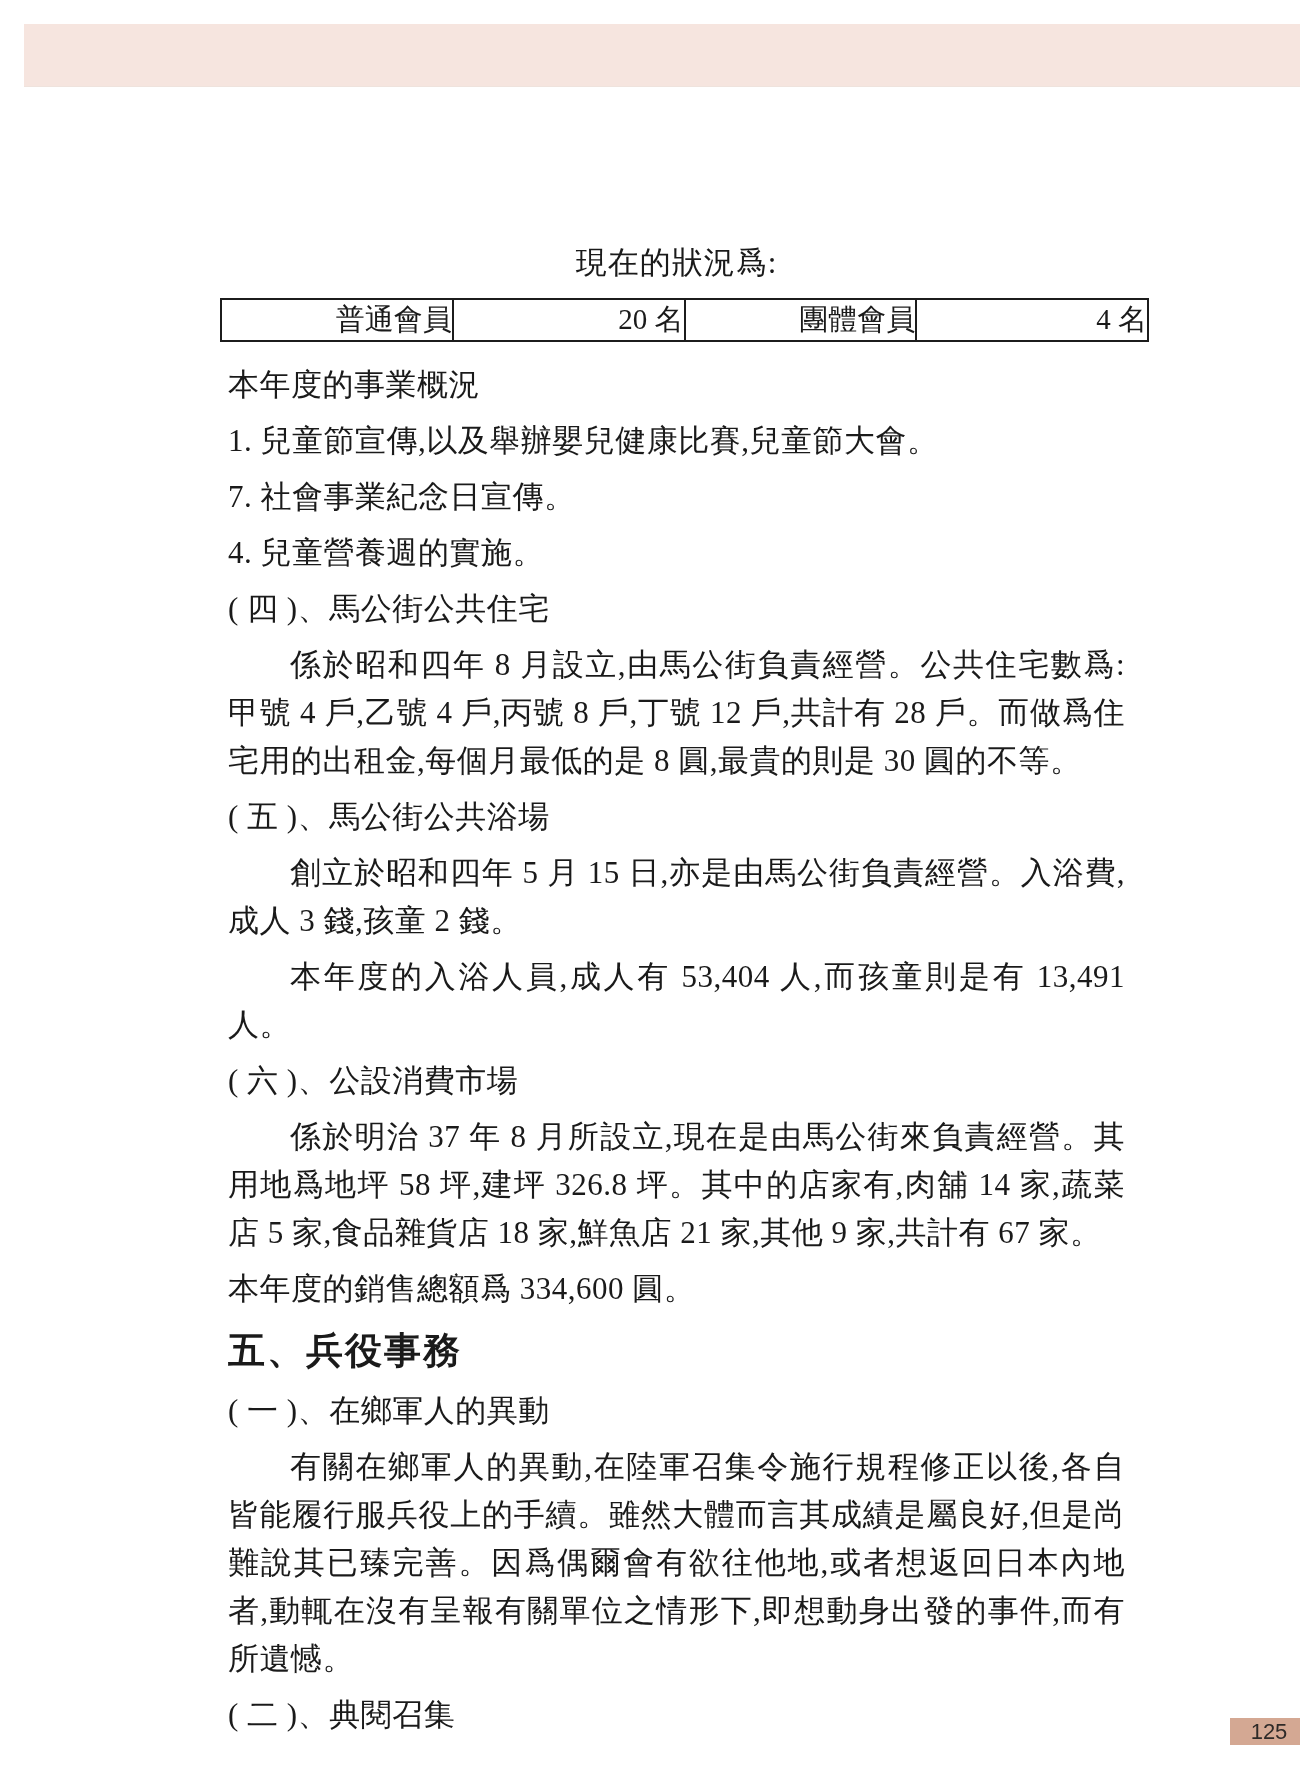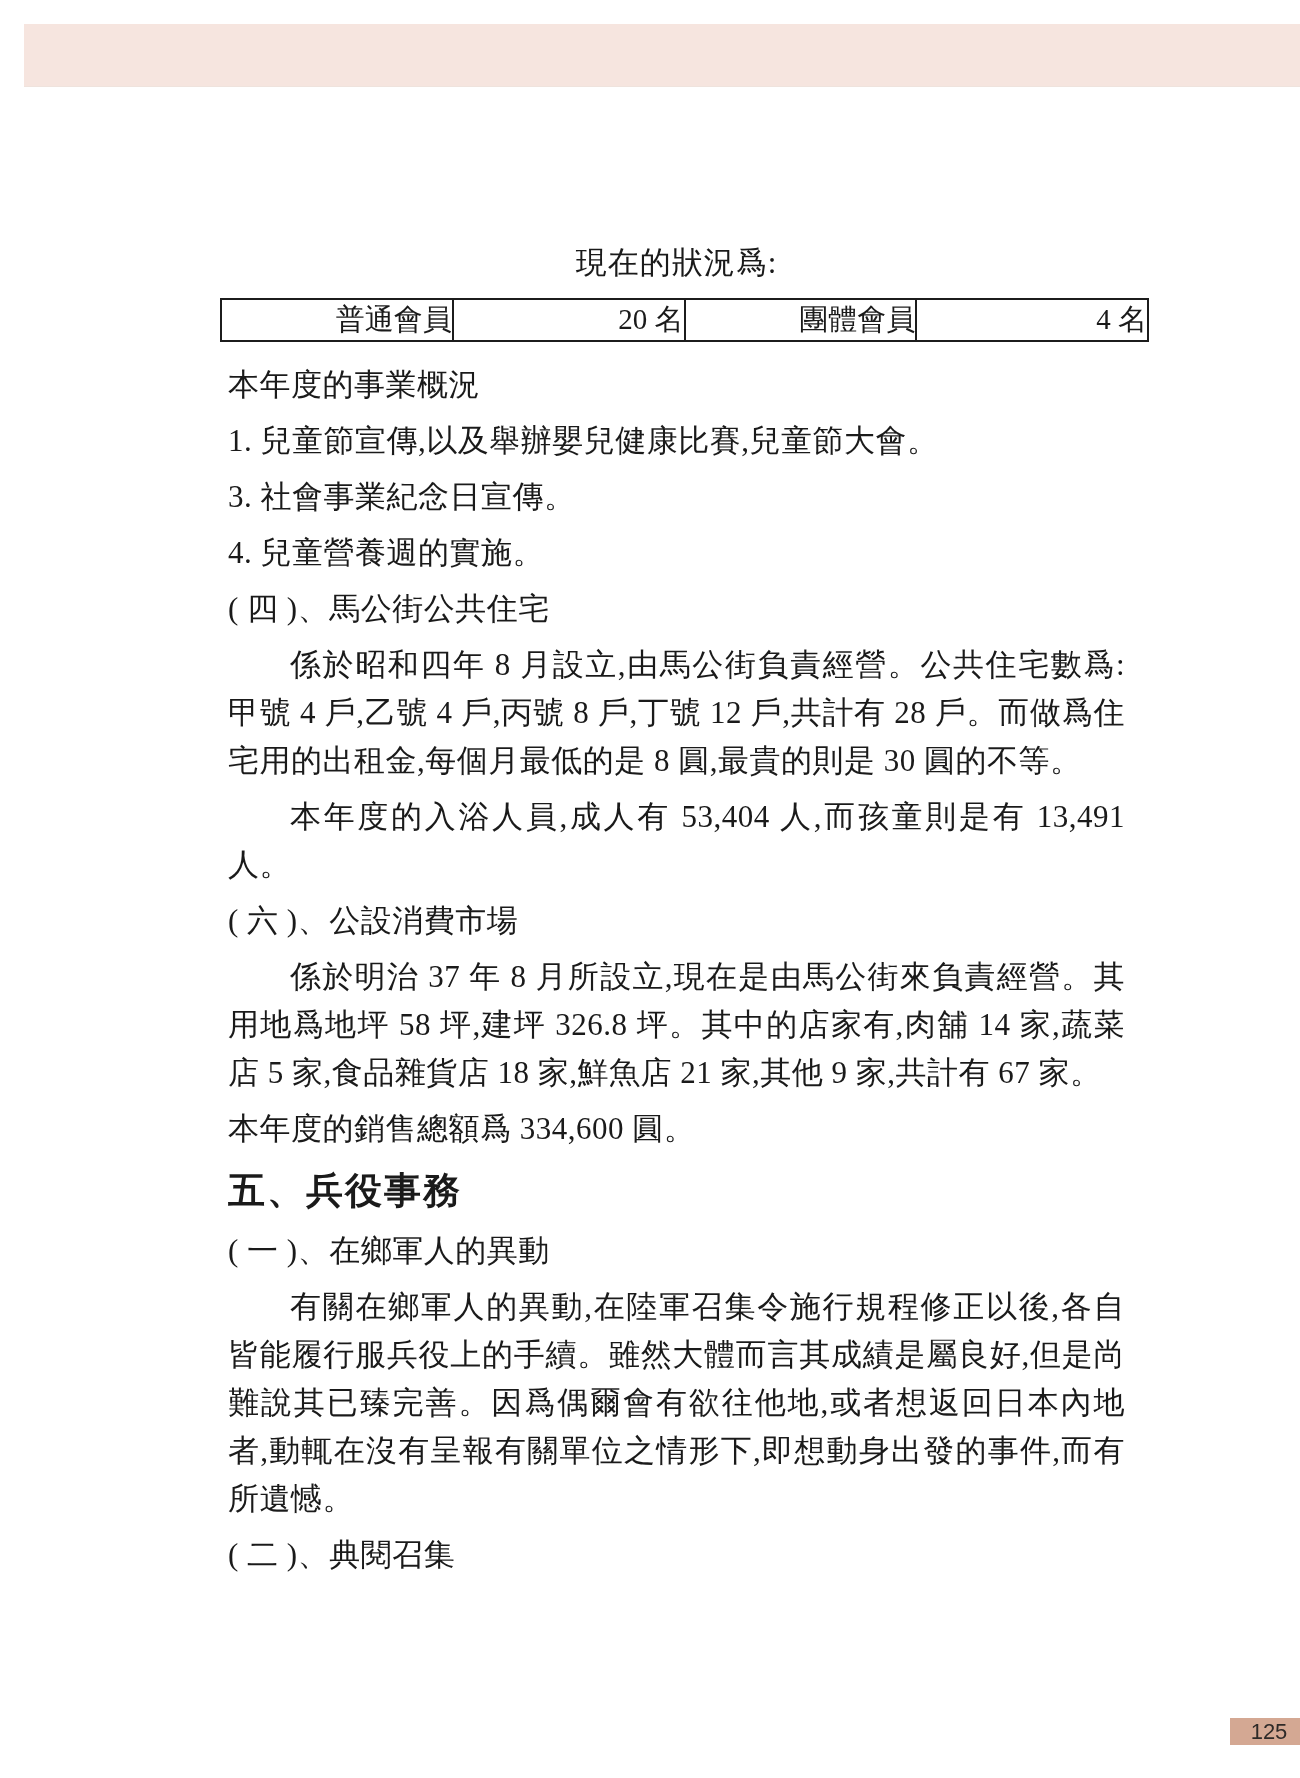--- a/index.html
+++ b/index.html
@@ -102,24 +102,26 @@
         <td>20 名</td>
         <td>團體會員</td>
         <td>4 名</td>
       </tr>
     </tbody>
   </table>
 
   <div class="body-text">
     <p class="plain">本年度的事業概況</p>
     <p class="plain">1. 兒童節宣傳,以及舉辦嬰兒健康比賽,兒童節大會。</p>
-    <p class="plain">3. 社會事業紀念日宣傳。</p>
+    <p class="plain">7. 社會事業紀念日宣傳。</p>
     <p class="plain">4. 兒童營養週的實施。</p>
     <p class="plain">( 四 )、馬公街公共住宅</p>
     <p class="indent">係於昭和四年 8 月設立,由馬公街負責經營。公共住宅數爲:甲號 4 戶,乙號 4 戶,丙號 8 戶,丁號 12 戶,共計有 28 戶。而做爲住宅用的出租金,每個月最低的是 8 圓,最貴的則是 30 圓的不等。</p>
+    <p class="plain">( 五 )、馬公街公共浴場</p>
+    <p class="indent">創立於昭和四年 5 月 15 日,亦是由馬公街負責經營。入浴費,成人 3 錢,孩童 2 錢。</p>
     <p class="indent">本年度的入浴人員,成人有 53,404 人,而孩童則是有 13,491 人。</p>
     <p class="plain">( 六 )、公設消費市場</p>
     <p class="indent">係於明治 37 年 8 月所設立,現在是由馬公街來負責經營。其用地爲地坪 58 坪,建坪 326.8 坪。其中的店家有,肉舖 14 家,蔬菜店 5 家,食品雜貨店 18 家,鮮魚店 21 家,其他 9 家,共計有 67 家。</p>
     <p class="plain">本年度的銷售總額爲 334,600 圓。</p>
     <p class="heading">五、兵役事務</p>
     <p class="plain">( 一 )、在鄉軍人的異動</p>
     <p class="indent">有關在鄉軍人的異動,在陸軍召集令施行規程修正以後,各自皆能履行服兵役上的手續。雖然大體而言其成績是屬良好,但是尚難說其已臻完善。因爲偶爾會有欲往他地,或者想返回日本內地者,動輒在沒有呈報有關單位之情形下,即想動身出發的事件,而有所遺憾。</p>
     <p class="plain">( 二 )、典閱召集</p>
   </div>
 

